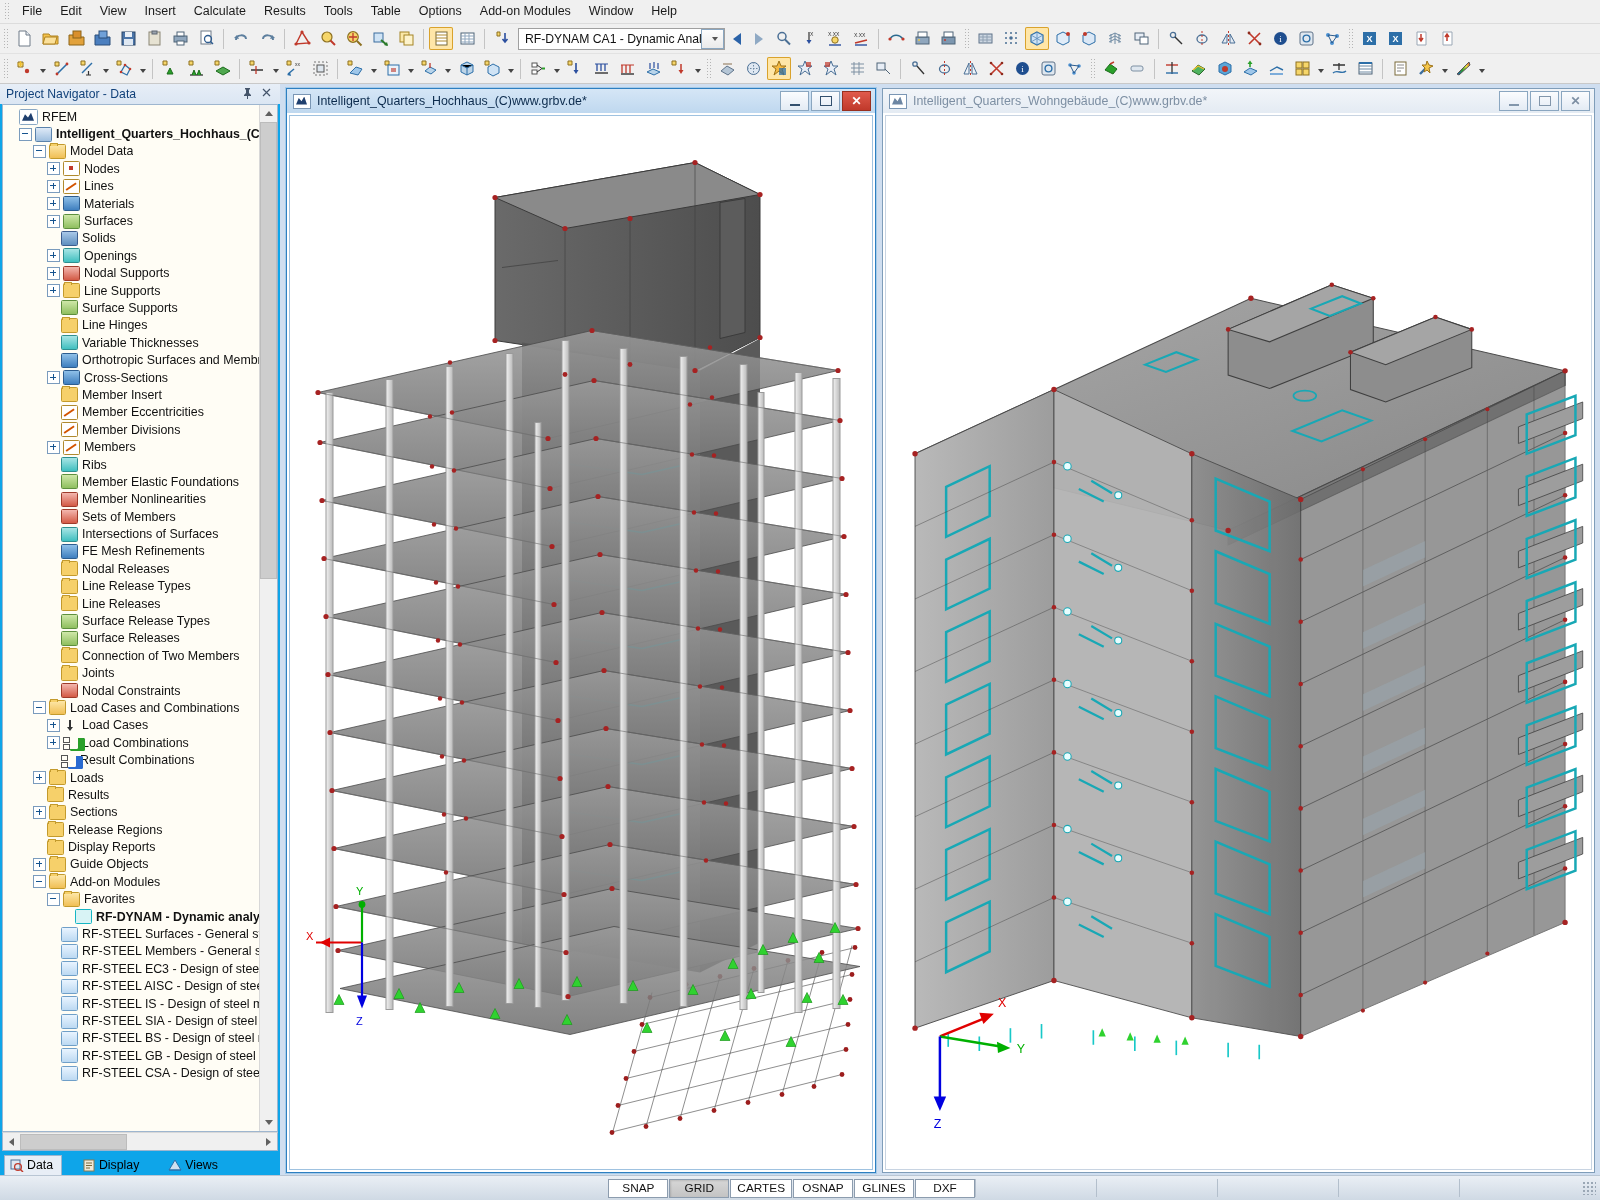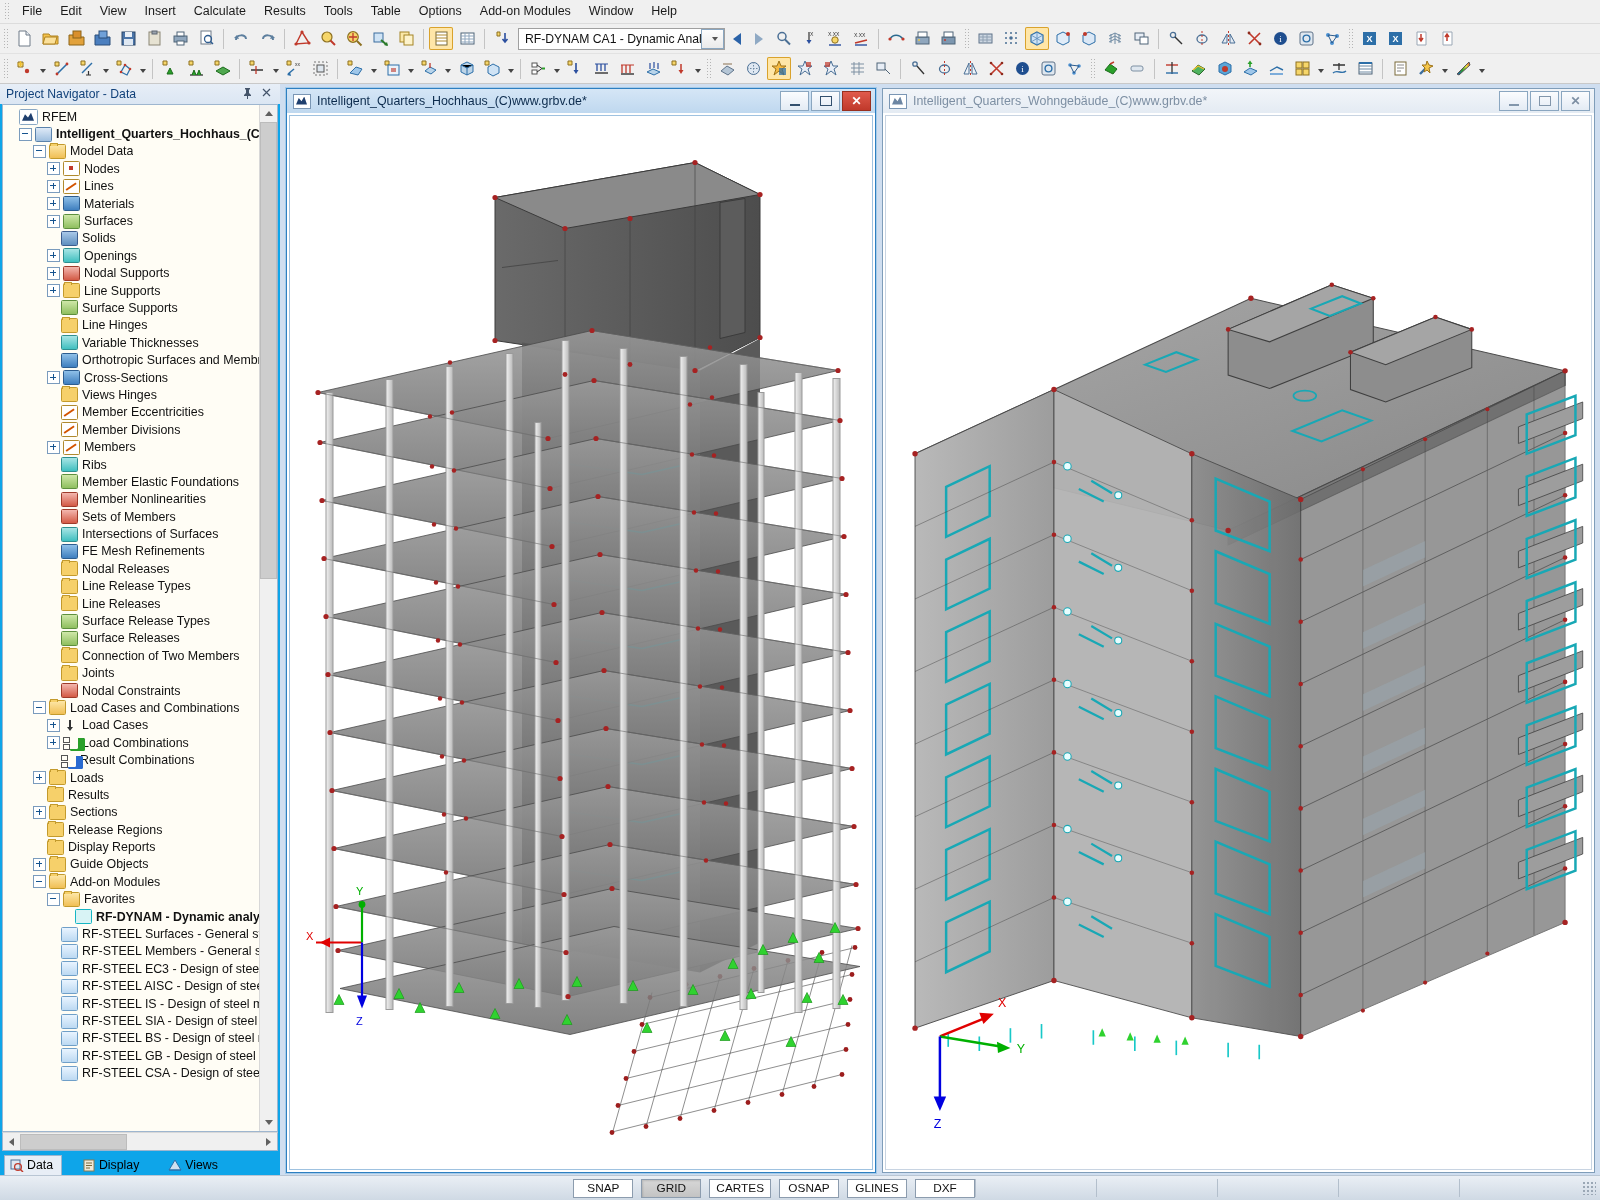--- a/index.html
+++ b/index.html
@@ -159,21 +159,21 @@
   .cbtn .mx{width:10px;height:8px;border:1.5px solid #33506e;}
   .cbtn.dimb .mn,.cbtn.dimb .mx{border-color:#8296ab;background:#8296ab;}
   .cbtn.dimb .mx{background:transparent;}
   .canvas{flex:1 1 auto;position:relative;background:#fff;margin:2px;border:1px solid #c8d4e2;overflow:hidden;}
   .canvas.actv{border-color:#9fc2e0;}
 
   
   .statusbar{height:24px;background:linear-gradient(#eaeff5,#cfd9e4);display:flex;align-items:center;
       flex:0 0 auto;border-top:1px solid #b9c6d4;}
   .sb-left{flex:1 1 auto;}
-  .sb-toggles{display:flex;align-items:center;gap:8px;}
+  .sb-toggles{display:flex;align-items:center;gap:1px;}
   .sbt{min-width:46px;padding:1px 6px 2px;text-align:center;font-size:11.8px;color:#111;
       border:1px solid #8c9cae;background:#fff;}
   .sbt.on{background:linear-gradient(#d7d7d7,#c3c3c3);box-shadow:inset 1px 1px 2px #0002;border-color:#8c9cae;}
   .sb-fields{display:flex;flex:0 0 auto;}
   .sbf{width:120px;height:18px;border-left:1px solid #b3bfcc;}
   .sb-grip{width:14px;height:14px;margin:0 4px 0 2px;
      background-image:radial-gradient(#9aa7b5 42%,transparent 43%);
      background-size:4px 4px;}
 </style>
 </head>
@@ -1124,21 +1124,21 @@
               <span class="exp plus"></span>
               <span class="ti mat"></span>
               <span class="tlabel">Cross-Sections</span>
             </div>
             <div class="trow">
               <span class="dots"></span>
               <span class="dots"></span>
               <span class="dots"></span>
               <span class="expspace"></span>
               <span class="ti folder"></span>
-              <span class="tlabel">Views Hinges</span>
+              <span class="tlabel">Member Insert</span>
             </div>
             <div class="trow">
               <span class="dots"></span>
               <span class="dots"></span>
               <span class="dots"></span>
               <span class="expspace"></span>
               <span class="ti line"></span>
               <span class="tlabel">Member Eccentricities</span>
             </div>
             <div class="trow">

